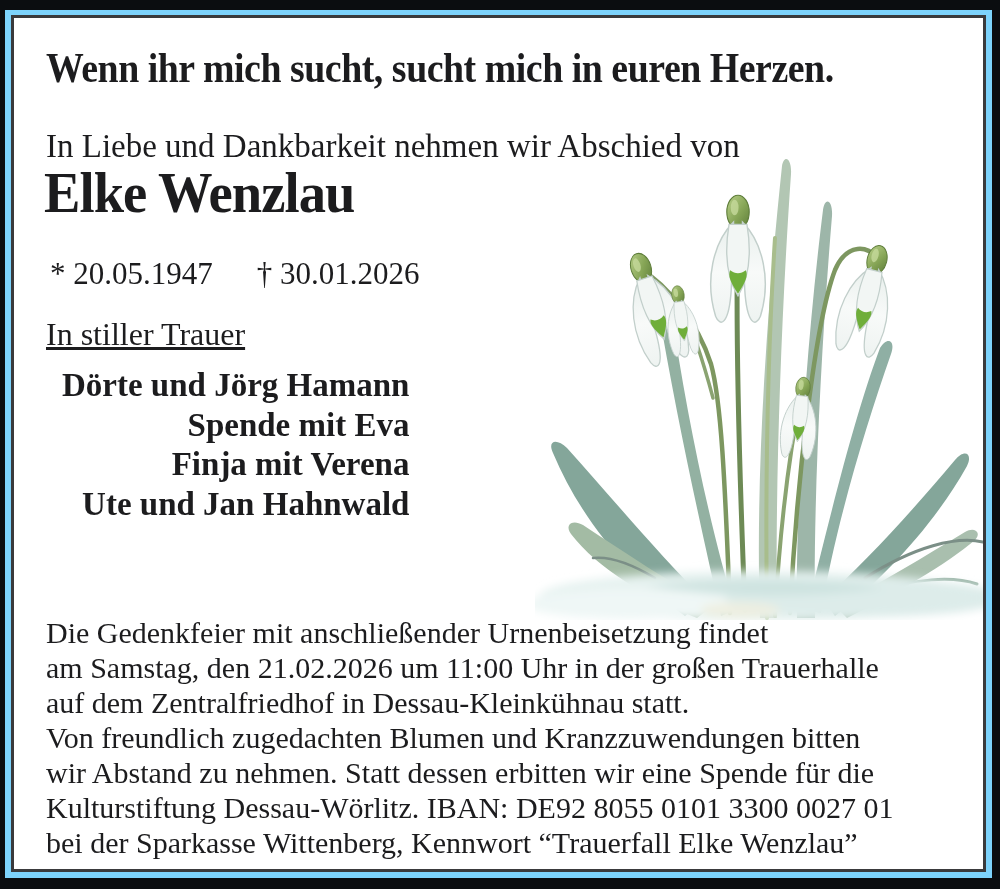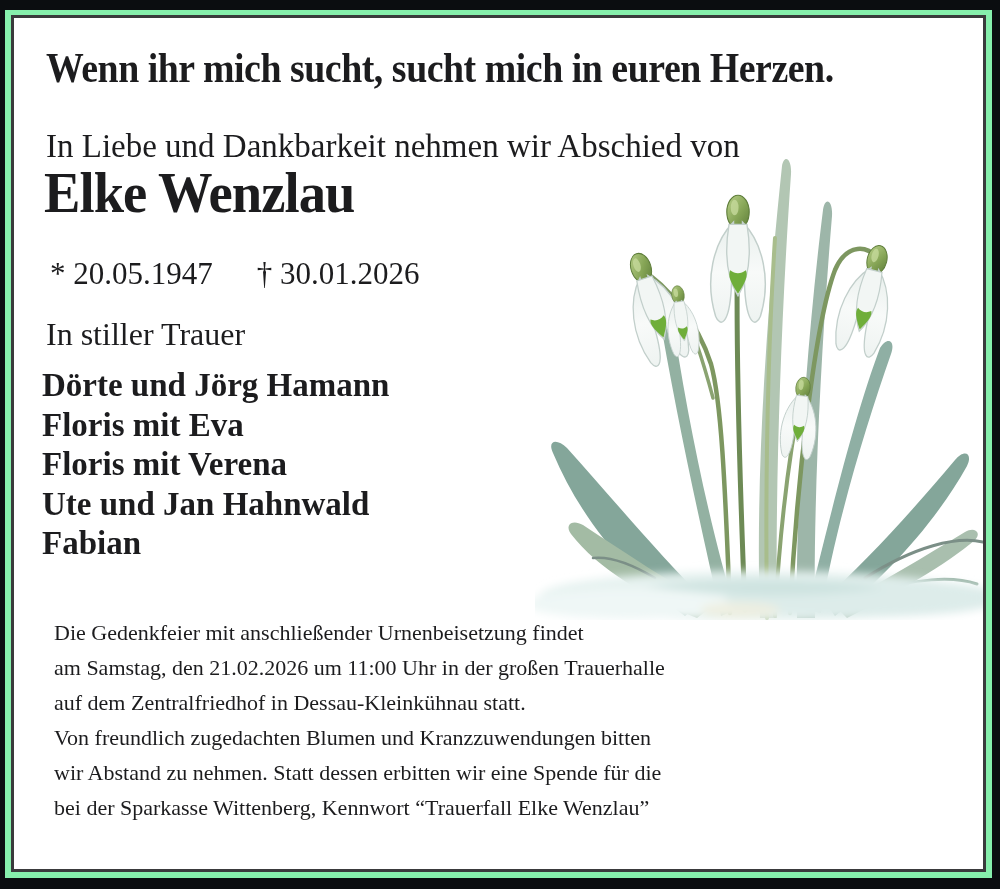--- a/index.html
+++ b/index.html
@@ -6,21 +6,21 @@
   html,body { width:1000px; height:889px; overflow:hidden; }
   body {
     position:relative;
     background:#0b0d10;
     font-family:"Liberation Serif", serif;
     color:#1c1c1e;
   }
   .paper {
     position:absolute;
     left:5px; top:10px; right:8px; bottom:11px;
-    background:#86efac;
+    background:#7dd3fc;
   }
   .mat {
     position:absolute;
     left:6px; top:5px; right:6px; bottom:6px;
     border:3px solid #3a3a3c;
     background:#ffffff;
     overflow:hidden;
   }
   .quote {
     position:absolute; left:32px; top:26px;
@@ -46,29 +46,29 @@
     transform-origin:left center;
     letter-spacing:-1px;
   }
   .dates {
     position:absolute; left:36px; top:238px;
     font-size:31px; white-space:nowrap;
   }
   .dates .death { margin-left:44px; }
   .mourning-label {
     position:absolute; left:32px; top:298px;
-    font-size:32px; white-space:nowrap;
+    font-size:32px; white-space:nowrap;text-decoration:underline;
   }
   .mourners {
-    position:absolute; left:28px; top:348px;
-    font-size:33px; font-weight:bold; line-height:39.5px; white-space:nowrap;
+    position:absolute; left:48px; top:348px;
+    font-size:33px; font-weight:bold; line-height:39.5px; white-space:nowrap;text-align:right;
   }
   .announcement {
-    position:absolute; left:40px; top:597px;
-    font-size:22px; line-height:35px; white-space:nowrap;
+    position:absolute; left:32px; top:597px;
+    font-size:30px; line-height:35px; white-space:nowrap;
   }
   .flowers {
     position:absolute; left:521px; top:130px;
     width:460px; height:472px;
   }
 </style>
 </head>
 <body>
 
 <div class="paper">
@@ -86,33 +86,33 @@
 
     <div class="dates">
       <span class="birth">* 20.05.1947</span><span class="death">† 30.01.2026</span>
     </div>
 
     <div class="mourning-label">In stiller Trauer</div>
 
     <div class="mourners">
 
     <div class="mourner">Dörte und Jörg Hamann</div>
-        <div class="mourner">Floris mit Eva</div>
-        <div class="mourner">Floris mit Verena</div>
+        <div class="mourner">Spende mit Eva</div>
+        <div class="mourner">Finja mit Verena</div>
         <div class="mourner">Ute und Jan Hahnwald</div>
-        <div class="mourner">Fabian</div>
       </div>
 
     <div class="announcement">
 
     <div class="ann-line">Die Gedenkfeier mit anschließender Urnenbeisetzung findet</div>
         <div class="ann-line">am Samstag, den 21.02.2026 um 11:00 Uhr in der großen Trauerhalle</div>
         <div class="ann-line">auf dem Zentralfriedhof in Dessau-Kleinkühnau statt.</div>
         <div class="ann-line">Von freundlich zugedachten Blumen und Kranzzuwendungen bitten</div>
         <div class="ann-line">wir Abstand zu nehmen. Statt dessen erbitten wir eine Spende für die</div>
+        <div class="ann-line">Kulturstiftung Dessau-Wörlitz. IBAN: DE92 8055 0101 3300 0027 01</div>
         <div class="ann-line">bei der Sparkasse Wittenberg, Kennwort “Trauerfall Elke Wenzlau”</div>
       </div>
 
     <svg class="flowers" viewBox="0 0 460 472" xmlns="http://www.w3.org/2000/svg">
       <defs>
         <linearGradient id="capG" x1="0" y1="0" x2="1" y2="1">
           <stop offset="0" stop-color="#b9d08a"></stop>
           <stop offset="0.55" stop-color="#86a556"></stop>
           <stop offset="1" stop-color="#5e7d3a"></stop>
         </linearGradient>

